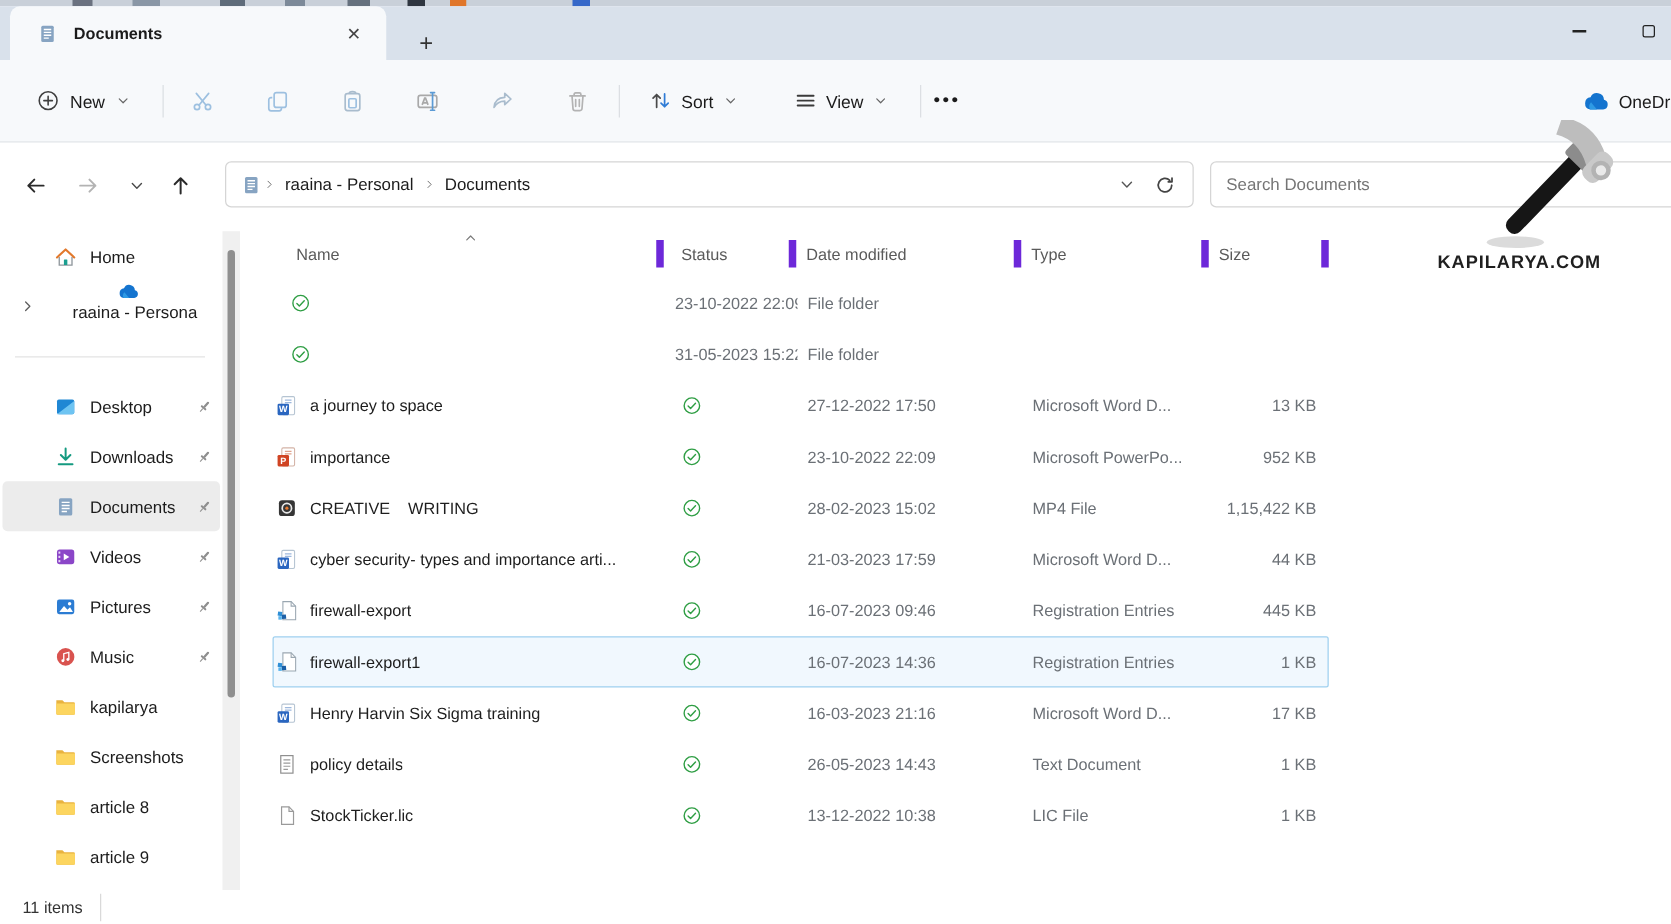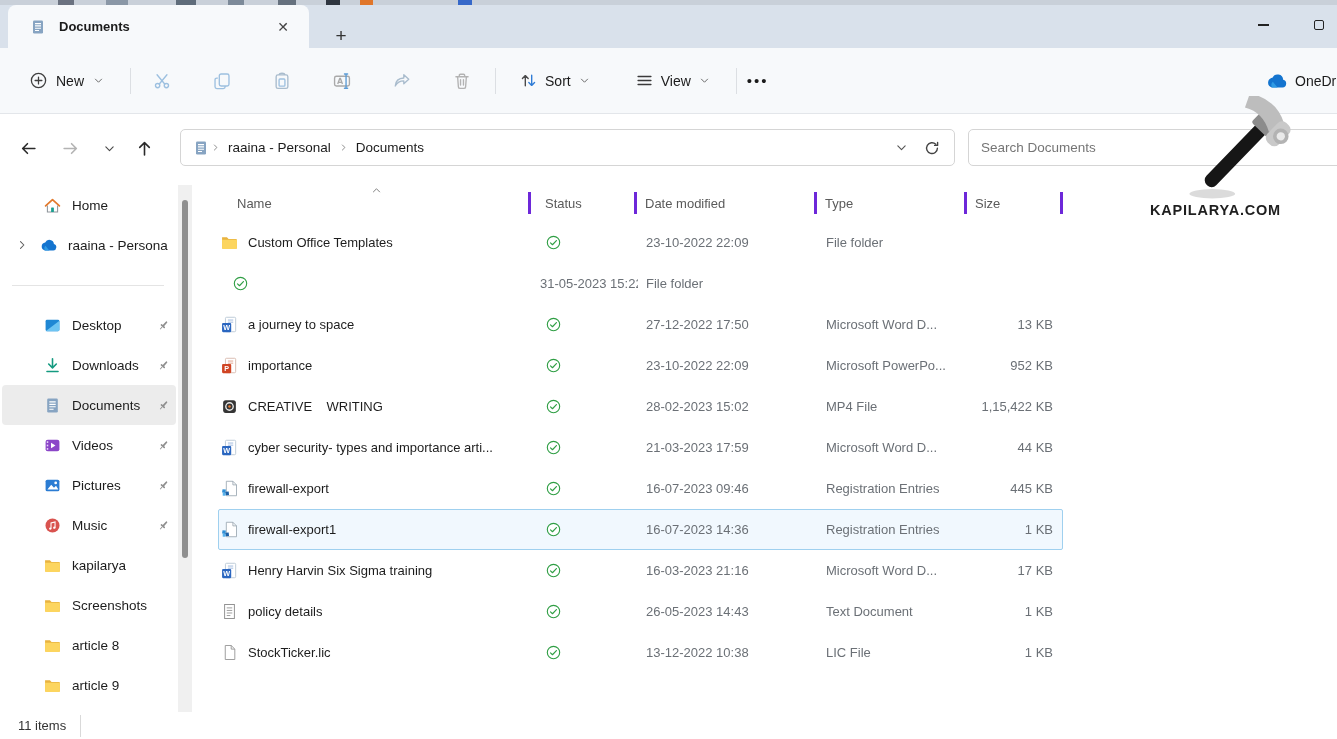--- a/index.html
+++ b/index.html
@@ -50,29 +50,29 @@
   .searchbox input::placeholder{color:#757575;}
 
   
   .sidebar{position:absolute;left:0;top:178px;width:176px;padding-top:7px;}
   .side-item{position:relative;height:40px;display:flex;align-items:center;margin:0 0 0 2px;border-radius:4px;padding-left:42px;font-size:13.5px;color:#1c1c1c;}
   .side-item.selected{background:#ececec;}
   .side-item .s-icon{width:17px;height:17px;margin-right:11px;flex:0 0 auto;}
   .side-item .s-label{white-space:nowrap;overflow:hidden;}
   .side-item .s-pin{position:absolute;right:6px;top:14px;width:13px;height:13px;}
   .side-item .s-chev{position:absolute;left:14px;top:14px;width:12px;height:12px;color:#5d5d5d;}
-  .side-item.has-chev{padding-left:38px;}
+  .side-item.has-chev{padding-left:38px;flex-direction:column;}
   .side-sep{height:1px;background:#e4e4e4;margin:20px 12px 19px 12px;}
   .side-scroll-track{position:absolute;left:178px;top:185px;width:14px;height:527px;background:#f0f0f0;}
   .side-scroll-thumb{position:absolute;left:4px;top:15px;width:6px;height:358px;background:#8f8f8f;border-radius:3px;}
 
   
   .grid5{display:grid;grid-template-columns:313px 106px 180px 150px 96px;}
   .list-header{position:absolute;left:218px;top:184px;width:845px;height:34px;font-size:13px;color:#5a5a5a;}
-  .hcell{position:relative;display:flex;align-items:center;border-right:3px solid #6d28d9;height:22px;margin-top:8px;}
+  .hcell{position:relative;display:flex;align-items:center;border-right:6px solid #6d28d9;height:22px;margin-top:8px;}
   .h-name{padding-left:19px;}
   .h-status{padding-left:14px;}
   .h-date,.h-type,.h-size{padding-left:8px;}
   .sort-caret{position:absolute;left:153px;top:-7px;width:11px;height:11px;color:#7a7a7a;}
   .rows{position:absolute;left:218px;top:222px;width:845px;}
   .frow{height:41px;border:1px solid transparent;border-radius:2px;}
   .frow.selected{background:#f1f8fe;border-color:#9fd0ef;}
   .cell{display:flex;align-items:center;font-size:13px;color:#6b7076;overflow:hidden;}
   .c-name{color:#1d1d1d;padding-left:2px;}
   .c-name .f-icon{width:17px;height:17px;margin-right:10px;flex:0 0 auto;}
@@ -591,28 +591,20 @@
         <span>Type</span>
       </div>
     <div class="hcell h-size">
         <span>Size</span>
       </div>
   </div>
 
   <div class="rows">
 
     <div class="frow grid5">
-      <div class="cell c-name">
-          <span class="f-icon">
-            <svg width="17" height="17">
-              <use href="#sym-folder"></use>
-            </svg>
-          </span>
-          <span class="f-name">Custom Office Templates</span>
-        </div>
       <div class="cell c-status">
           <span class="chk">
             <svg width="15" height="15">
               <use href="#sym-check"></use>
             </svg>
           </span>
         </div>
       <div class="cell c-date">23-10-2022 22:09</div>
       <div class="cell c-type">File folder</div>
       <div class="cell c-size"></div>

